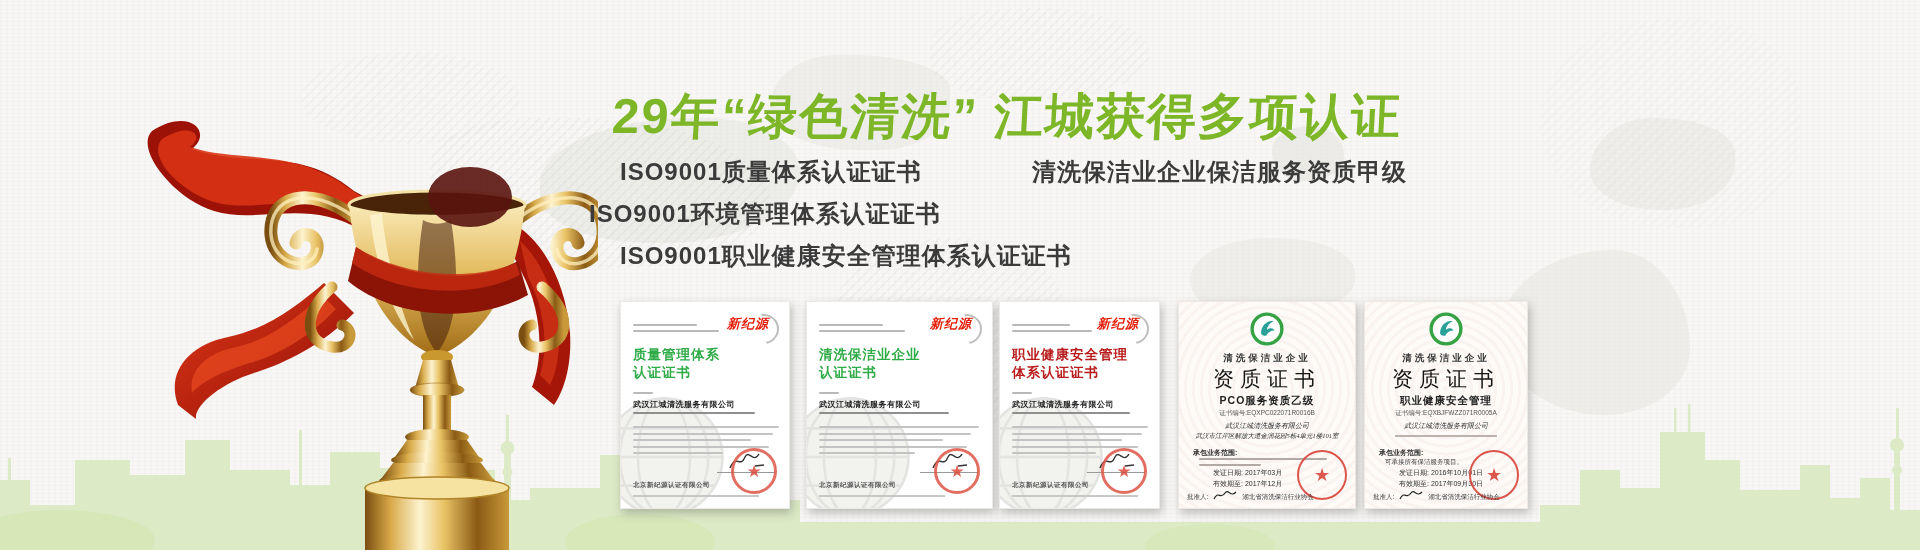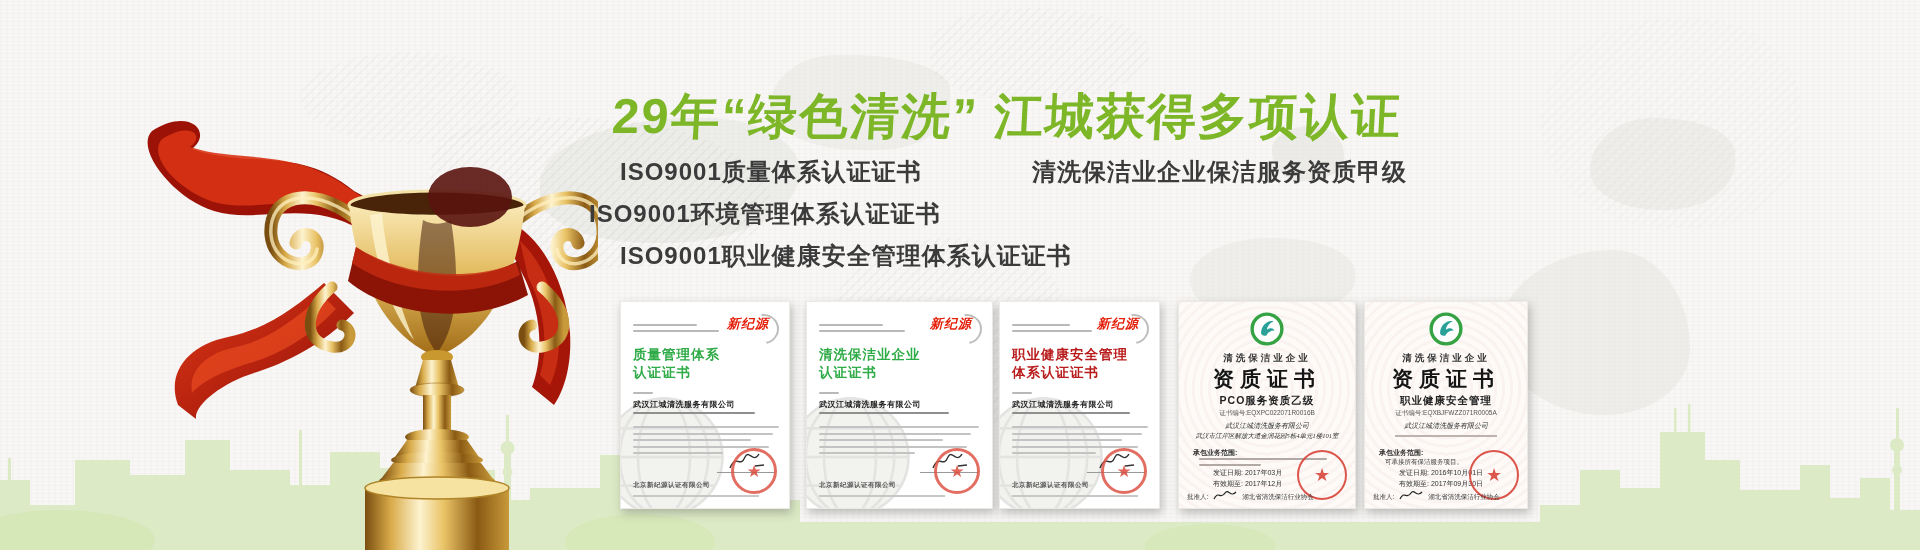--- a/index.html
+++ b/index.html
@@ -42,21 +42,21 @@
     border-radius:50%;opacity:.85;display:flex;align-items:center;justify-content:center;z-index:3;}
   .stamp span{color:#dd4a3c;font-size:17px;}
   .issuer-s{position:absolute;left:12px;bottom:18px;font-size:6.5px;font-weight:bold;color:#555;letter-spacing:.5px;}
   .issuer-bar{position:absolute;left:12px;bottom:11px;width:126px;height:2px;background:#c7c7c7;}
   
   .cert.qz{background:#fdfaf8;
     background-image:repeating-radial-gradient(circle at 50% 42%,rgba(205,150,140,.07) 0 3px,transparent 3px 8px);}
   .qz-logo{position:absolute;left:50%;top:10px;transform:translateX(-50%);width:34px;height:34px;}
   .org-label{position:absolute;left:0;right:0;top:50px;text-align:center;font-size:9.5px;color:#333;
     letter-spacing:3px;font-weight:bold;}
-  .qz-title{position:absolute;left:0;right:0;top:63px;text-align:center;font-size:21px;font-weight:700;
+  .qz-title{position:absolute;left:0;right:0;top:63px;text-align:center;font-size:21px;font-weight:400;
     color:#151515;letter-spacing:6px;}
   .qz-sub{position:absolute;left:0;right:0;top:92px;text-align:center;font-size:10.5px;font-weight:bold;color:#222;letter-spacing:1px;}
   .qz-no{position:absolute;left:0;right:0;top:107px;text-align:center;font-size:6.5px;color:#555;}
   .qz-co{position:absolute;left:0;right:0;top:119px;text-align:center;font-size:7px;color:#333;
     font-family:"Liberation Serif",serif;font-style:italic;}
   .qz-addr{position:absolute;left:0;right:0;top:130px;text-align:center;font-size:6.5px;color:#333;
     font-family:"Liberation Serif",serif;font-style:italic;}
   .qz-addr-bar{position:absolute;left:30px;right:30px;top:133px;height:2px;background:#bdb3ae;}
   .qz-scope-label{position:absolute;left:14px;top:146px;font-size:7px;font-weight:bold;color:#333;}
   .qz-scope{position:absolute;left:20px;right:16px;top:156px;font-size:6.5px;color:#444;line-height:1.3;}

